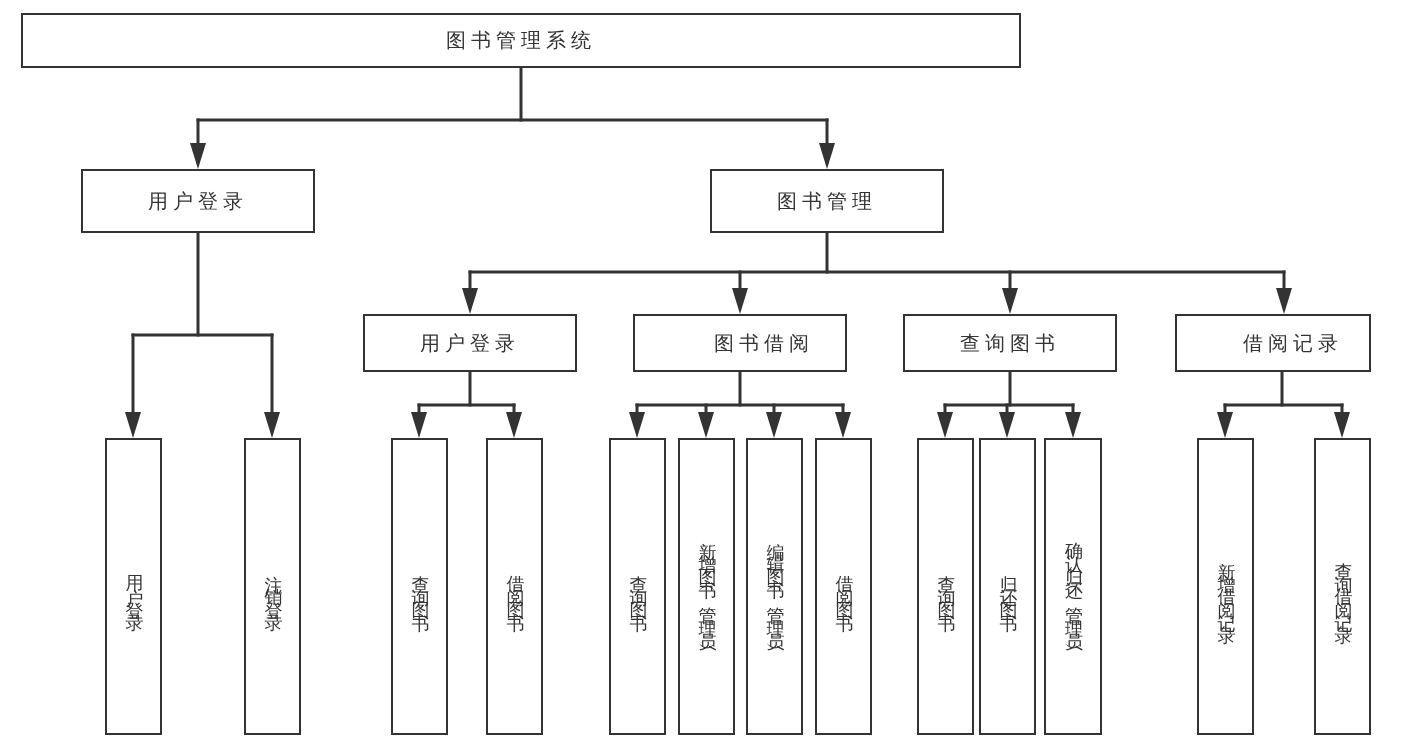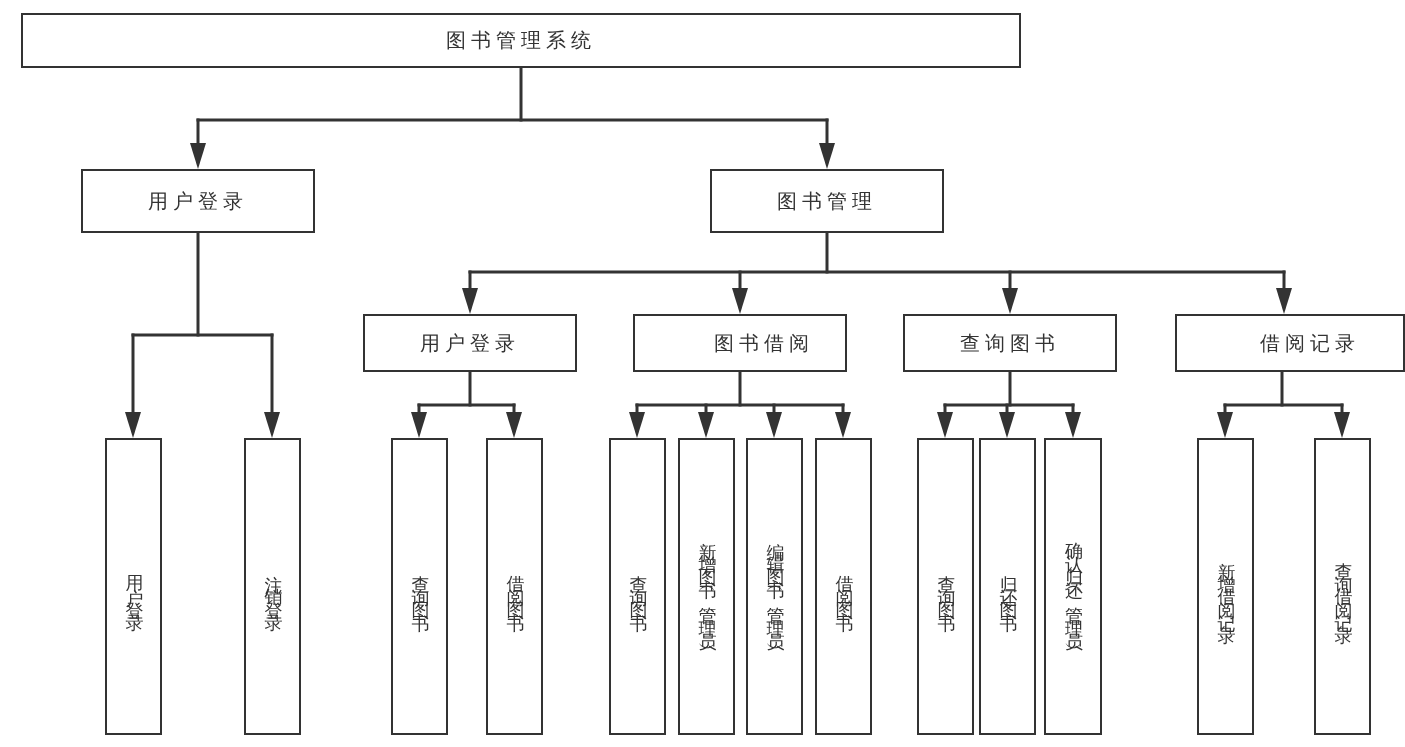--- a/index.html
+++ b/index.html
@@ -65,21 +65,21 @@
     line-height: 1.1;
     color: #333333;
     white-space: nowrap;
   }
   .root-box   { left: 21px;  top: 13px;  width: 1000px; height: 55px; }
   .l2-login   { left: 81px;  top: 169px; width: 234px;  height: 64px; }
   .l2-mgmt    { left: 710px; top: 169px; width: 234px;  height: 64px; text-align: center; }
   .l3-recommend { left: 363px;  top: 314px; width: 214px; height: 58px; }
   .l3-borrow    { left: 633px;  top: 314px; width: 214px; height: 58px; padding-left: 48px; }
   .l3-current   { left: 903px;  top: 314px; width: 214px; height: 58px; }
-  .l3-records   { left: 1175px; top: 314px; width: 230px; height: 58px; padding-left: 40px; }
+  .l3-records   { left: 1175px; top: 314px; width: 196px; height: 58px; padding-left: 40px; }
   .leaf-1  { left: 105px; }
   .leaf-2  { left: 244px; }
   .leaf-3  { left: 391px; }
   .leaf-4  { left: 486px; }
   .leaf-5  { left: 609px; }
   .leaf-6  { left: 678px; }
   .leaf-7  { left: 746px; }
   .leaf-8  { left: 815px; }
   .leaf-9  { left: 917px; }
   .leaf-10 { left: 979px; }

